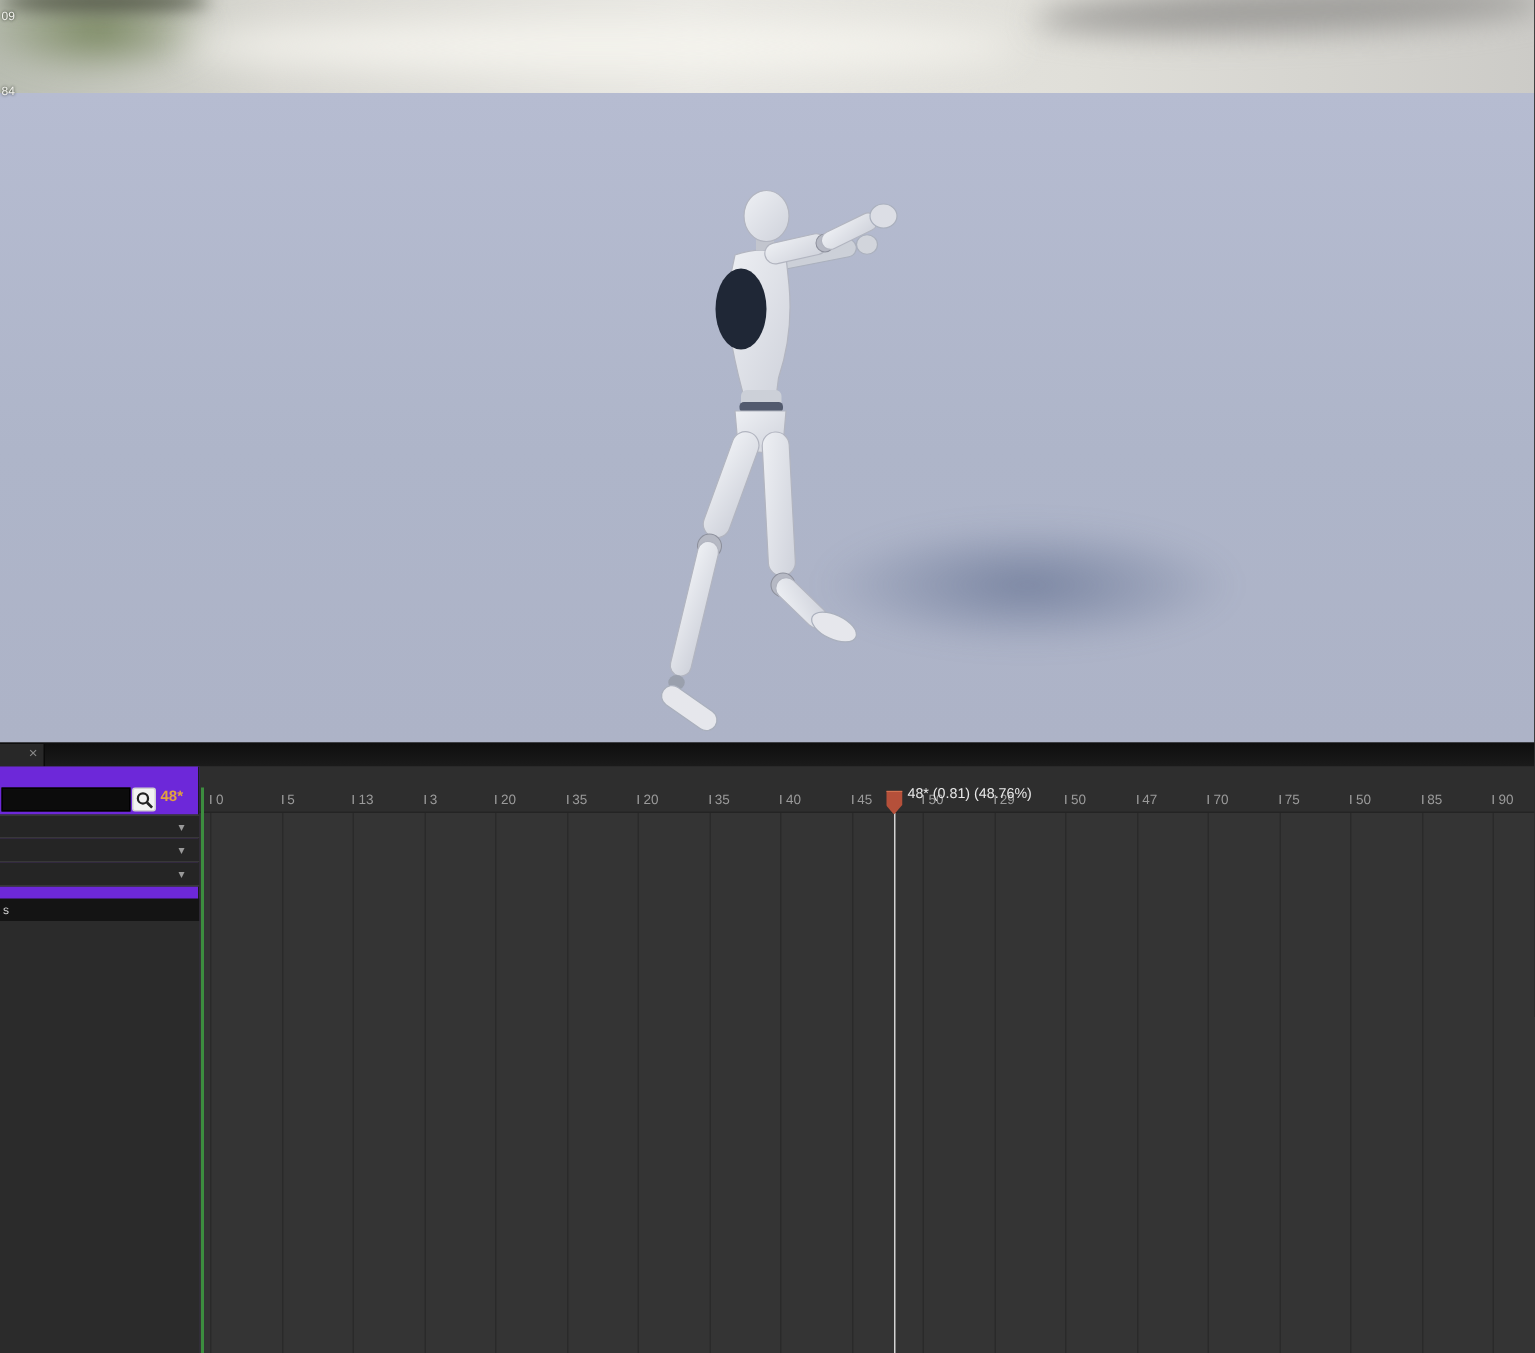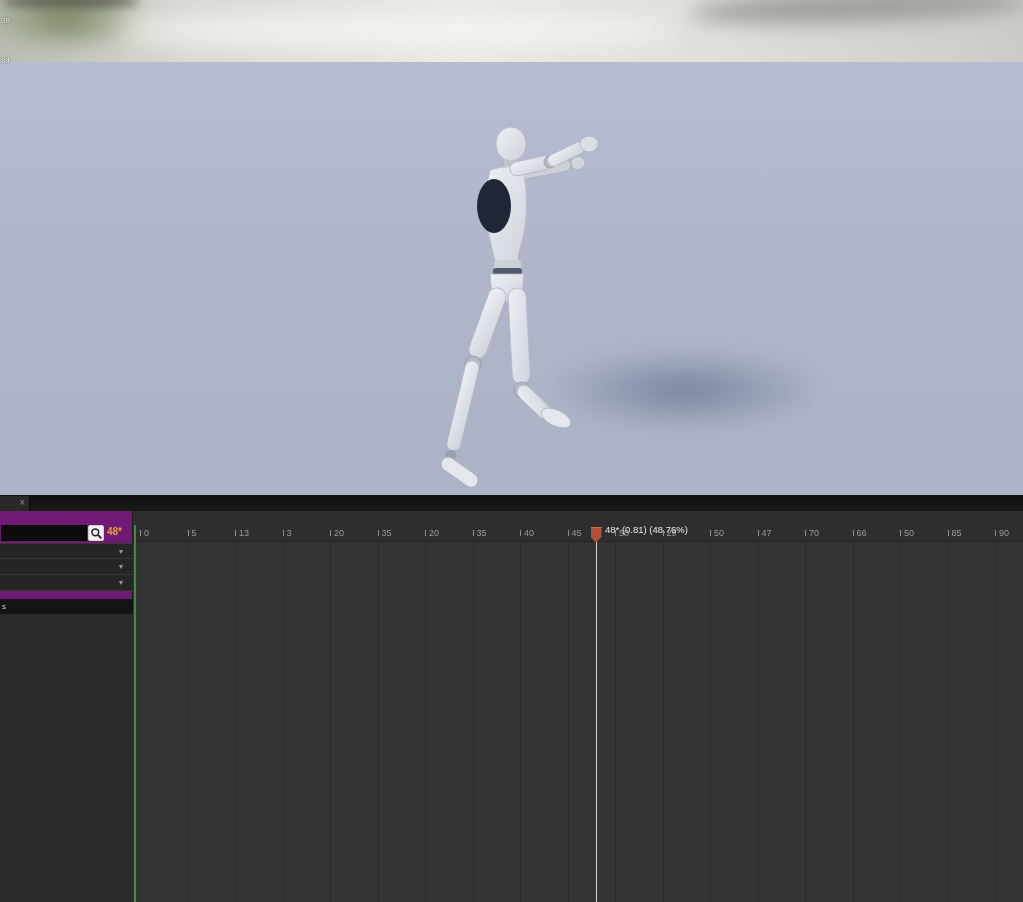--- a/index.html
+++ b/index.html
@@ -11,42 +11,42 @@
   .backdrop{position:absolute;left:0;top:0;width:1023px;height:62px;overflow:hidden;
             background:linear-gradient(90deg,#b9bdb2 0%,#d9d8d2 18%,#e9e8e3 45%,#e0dfd9 70%,#cccbc7 100%);}
   .bd-blob{position:absolute;filter:blur(9px);border-radius:50%;}
   .bd-green{left:-15px;top:-12px;width:160px;height:64px;background:radial-gradient(ellipse,#76855c 0%,rgba(118,133,92,0) 70%);}
   .bd-darktop{left:0;top:-6px;width:140px;height:14px;background:#565b4a;filter:blur(6px);}
   .bd-white{left:120px;top:14px;width:560px;height:34px;background:rgba(247,246,240,.85);filter:blur(12px);}
   .bd-graystreak{left:690px;top:-8px;width:340px;height:30px;background:#9e9d9a;filter:blur(10px);transform:rotate(-2deg);}
 
   .ov-label{position:absolute;color:#f2f2ee;font-size:8px;line-height:9px;
             text-shadow:0 0 2px rgba(20,25,15,.9);z-index:30;}
-  .ov-top{left:1px;top:16px;text-align:right;}
+  .ov-top{left:1px;top:6px;text-align:right;}
   .ov-corner{left:1px;top:56px;}
 
   
   .viewport{position:absolute;left:0;top:62px;width:1023px;height:433px;overflow:hidden;
             background:linear-gradient(180deg,#b6bcd1 0%,#aeb5c9 55%,#adb3c7 100%);}
   .char-shadow{position:absolute;left:545px;top:286px;width:280px;height:84px;border-radius:50%;
                background:radial-gradient(ellipse at center,rgba(80,95,130,.55) 0%,rgba(80,95,130,0) 70%);
                filter:blur(8px);}
   .mannequin{position:absolute;left:420px;top:56px;width:200px;height:380px;}
 
   
   .tabstrip{position:absolute;left:0;top:495px;width:1023px;height:16px;
             background:linear-gradient(180deg,#0e0e0e,#1b1b1b);}
   .tab{position:absolute;left:0;top:1px;width:30px;height:15px;background:#282828;border-right:1px solid #0a0a0a;}
   .tab .close{position:absolute;right:4px;top:1px;color:#8a8a8a;font-size:10px;line-height:12px;cursor:pointer;}
 
   
   .timeline{position:absolute;left:0;top:511px;width:1023px;height:391px;background:#2e2e2e;}
 
   
-  .tl-left{position:absolute;left:0;top:0;width:133px;height:391px;background:#701a75;border-right:1px solid #1c1c1c;}
+  .tl-left{position:absolute;left:0;top:0;width:133px;height:391px;background:#6d28d9;border-right:1px solid #1c1c1c;}
   .searchrow{position:absolute;left:0;top:13px;width:133px;height:19px;}
   .search-input{position:absolute;left:1px;top:1px;width:86px;height:16px;background:#0c0c0c;
                 border:1px solid #000;color:#ddd;font-size:9px;padding:0 3px;outline:none;}
   .search-btn{position:absolute;left:88px;top:1px;width:16px;height:16px;background:#f2f2f2;
               border:1px solid #d0d0d0;border-radius:2px;padding:0;cursor:pointer;}
   .search-btn svg{position:absolute;left:1px;top:1px;}
   .cur-frame{position:absolute;left:107px;top:2px;color:#e2a23e;font-size:10px;font-weight:bold;cursor:pointer;}
 
   .drop-row{position:absolute;left:0;width:133px;height:16px;background:#252525;border-bottom:1px solid #383838;cursor:pointer;}
   .drop-row .chev{position:absolute;right:10px;top:3px;color:#9a9a9a;font-size:8px;line-height:10px;}
@@ -220,21 +220,21 @@
           <div class="tick" style="left: 577px;">
             <span>50</span>
           </div>
           <div class="tick" style="left: 624.5px;">
             <span>47</span>
           </div>
           <div class="tick" style="left: 672px;">
             <span>70</span>
           </div>
           <div class="tick" style="left: 719.5px;">
-            <span>66</span>
+            <span>75</span>
           </div>
           <div class="tick" style="left: 767px;">
             <span>50</span>
           </div>
           <div class="tick" style="left: 814.5px;">
             <span>85</span>
           </div>
           <div class="tick" style="left: 862px;">
             <span>90</span>
           </div>

